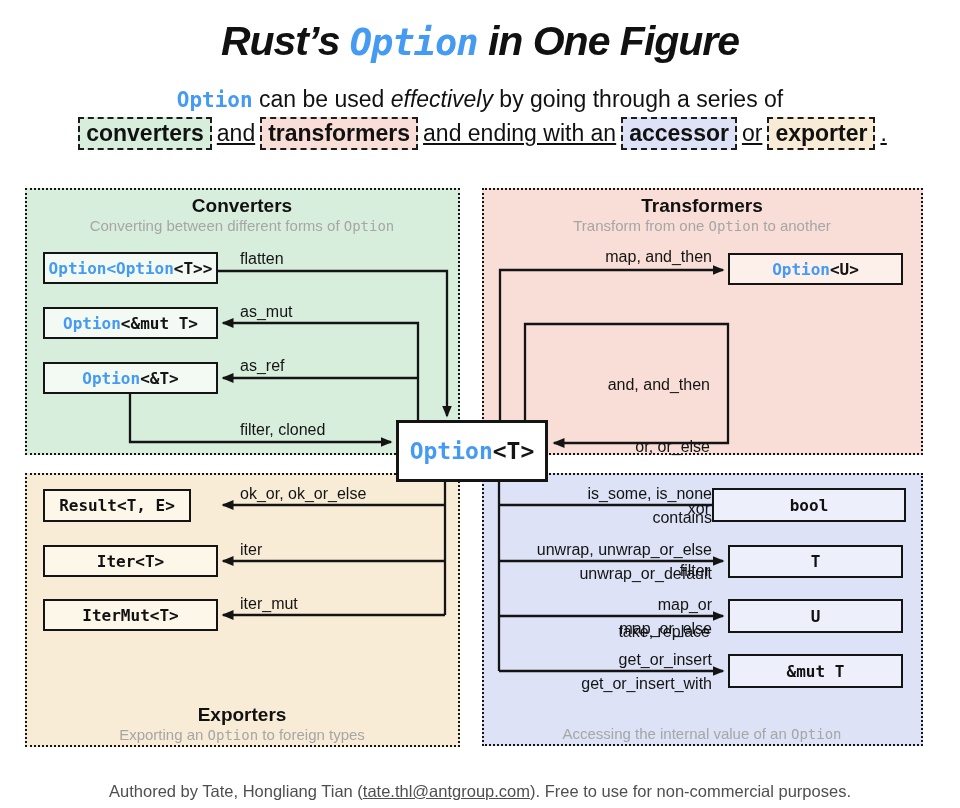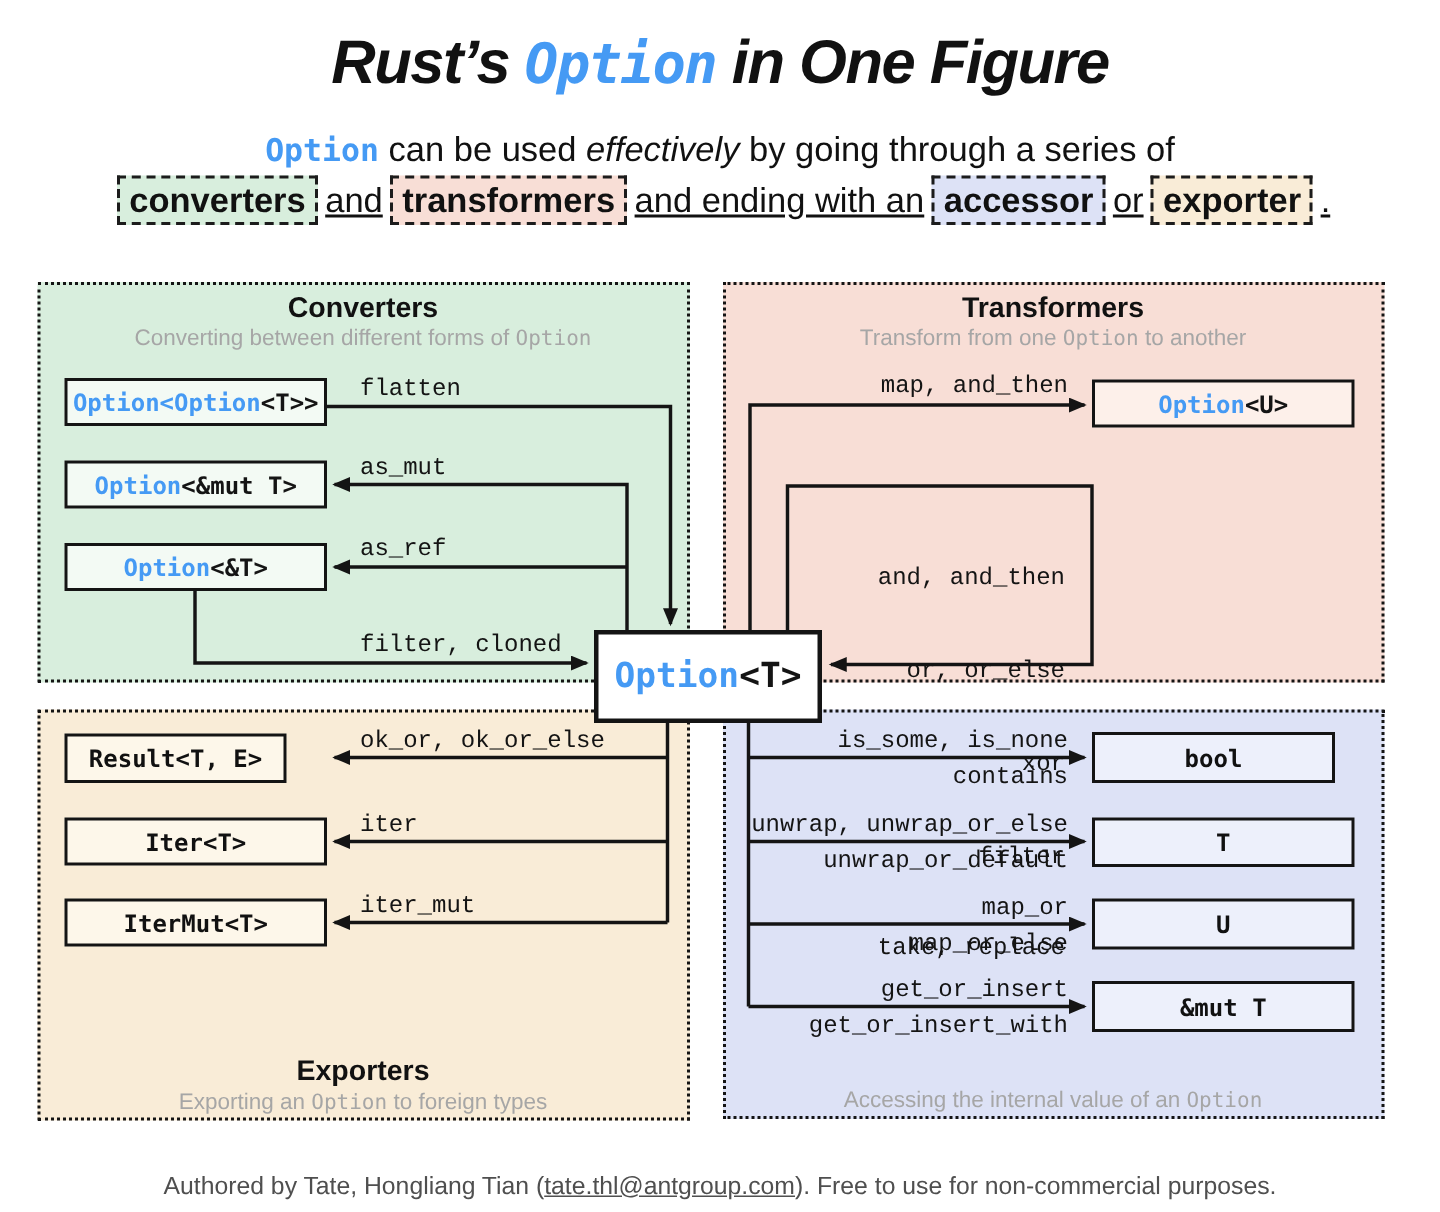--- a/index.html
+++ b/index.html
@@ -34,21 +34,21 @@
   .panel-sub .mono{font-size:14px;color:var(--gray);}
 
   
   .tbox{border:2px solid #141414;display:flex;align-items:center;justify-content:center;
         font-size:16px;font-weight:bold;font-family:"DejaVu Sans Mono","Liberation Mono",monospace;
         white-space:pre;z-index:4;}
   .tbox .plain{color:#141414;}
   .center-box{border-width:3px;font-size:23px;background:#fff;z-index:5;}
 
   
-  .mlabel{font-family:Liberation Mono, monospace;font-size:16px;color:#141414;
+  .mlabel{font-family:Liberation Sans, sans-serif;font-size:16px;color:#141414;
           white-space:pre;z-index:3;line-height:20px;}
   .r{text-align:right;}
   .loopblock{line-height:20.6px;}
 
   svg.wires{top:0;left:0;z-index:2;}
 
   .footer{top:782px;left:0;width:960px;text-align:center;font-size:16.5px;color:var(--footerGray);}
   .footer a{color:var(--footerGray);text-decoration:underline;cursor:pointer;}
 </style>
 </head>
@@ -111,21 +111,21 @@
   <div class="abs tbox" style="left:43px;top:362px;width:175px;height:32px;background:var(--greenBox)"><span class="code-blue">Option</span><span class="plain">&lt;&amp;T&gt;</span></div>
 
   <div class="abs tbox" style="left:728px;top:253px;width:175px;height:32px;background:var(--pinkBox)"><span class="code-blue">Option</span><span class="plain">&lt;U&gt;</span></div>
 
   <div class="abs tbox center-box" style="left:396px;top:420px;width:152px;height:62px;"><span class="code-blue">Option</span><span class="plain">&lt;T&gt;</span></div>
 
   <div class="abs tbox" style="left:43px;top:489px;width:148px;height:33px;background:var(--creamBox)">Result&lt;T, E&gt;</div>
   <div class="abs tbox" style="left:43px;top:545px;width:175px;height:32px;background:var(--creamBox)">Iter&lt;T&gt;</div>
   <div class="abs tbox" style="left:43px;top:599px;width:175px;height:32px;background:var(--creamBox)">IterMut&lt;T&gt;</div>
 
-  <div class="abs tbox" style="left:728px;top:488px;width:162px;height:34px;background:var(--lavenderBox)">bool</div>
+  <div class="abs tbox" style="left:712px;top:488px;width:194px;height:34px;background:var(--lavenderBox)">bool</div>
   <div class="abs tbox" style="left:728px;top:545px;width:175px;height:33px;background:var(--lavenderBox)">T</div>
   <div class="abs tbox" style="left:728px;top:599px;width:175px;height:34px;background:var(--lavenderBox)">U</div>
   <div class="abs tbox" style="left:728px;top:654px;width:175px;height:34px;background:var(--lavenderBox)">&amp;mut T</div>
 
   <div class="abs mlabel" style="left:240px;top:249px;">flatten</div>
   <div class="abs mlabel" style="left:240px;top:302px;">as_mut</div>
   <div class="abs mlabel" style="left:240px;top:356px;">as_ref</div>
   <div class="abs mlabel" style="left:240px;top:420px;">filter, cloned</div>
 
   <div class="abs mlabel r" style="right:248px;top:247px;">map, and_then</div>

